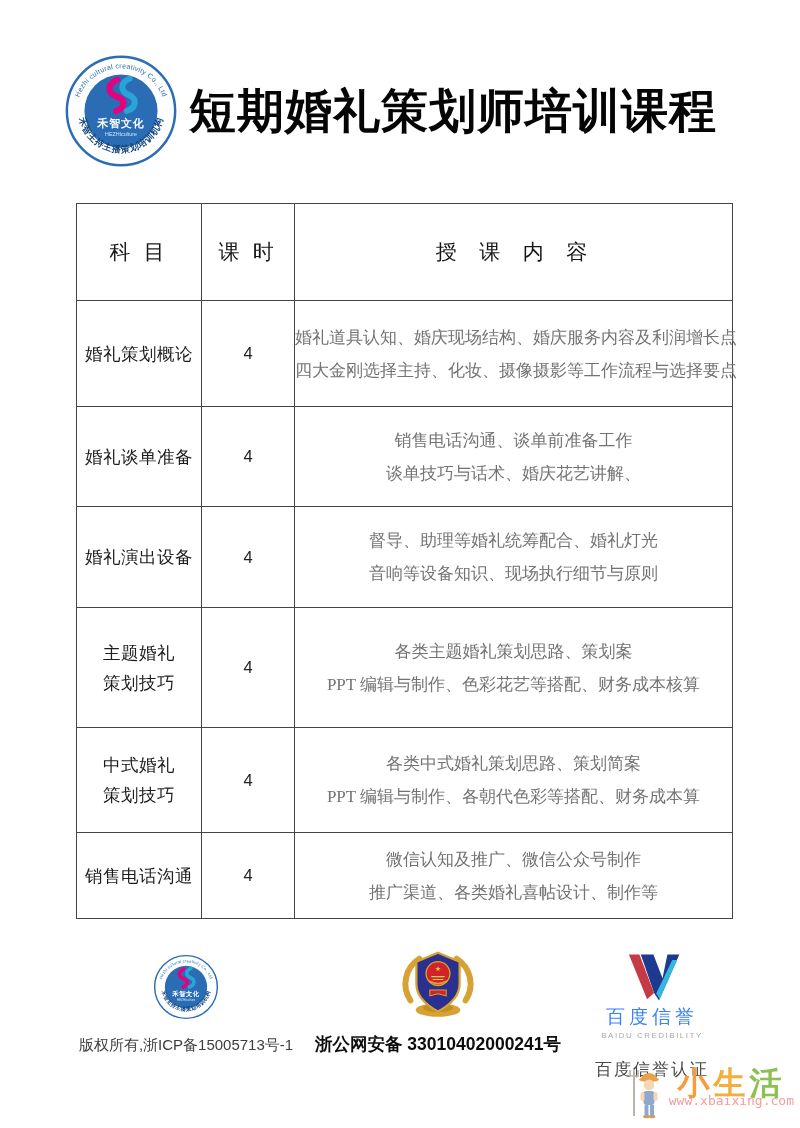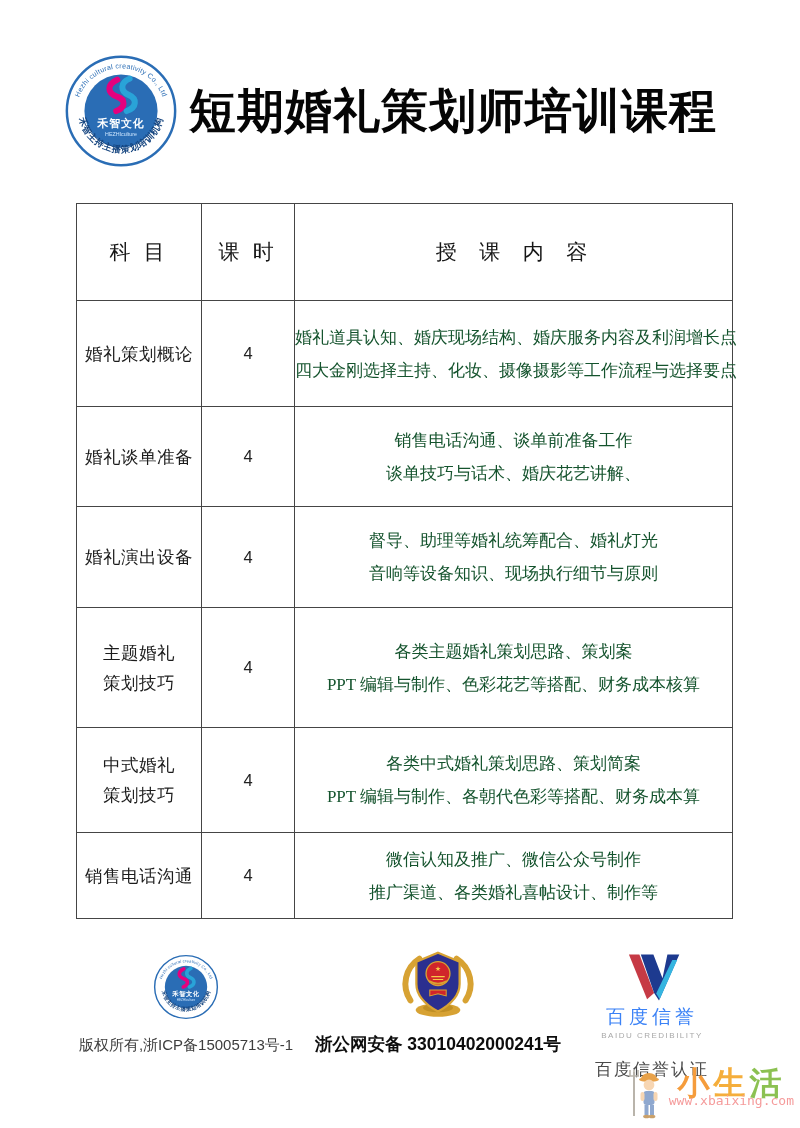--- a/index.html
+++ b/index.html
@@ -34,21 +34,21 @@
   tr.h-r5 { height:86px; }
   .th-cell { text-align:center; font-size:21px; color:#161616; letter-spacing:4px; white-space:pre; }
   .cell-subject {
     text-align:center; font-size:17.5px; color:#1c1c1c;
     white-space:pre-line; line-height:30px; letter-spacing:0.5px;
   }
   .cell-hours {
     text-align:center; font-size:16.5px; font-weight:bold; color:#222;
     font-family:"Liberation Sans", sans-serif;
   }
-  .cell-content { text-align:center; font-size:17px; color:#14532d; }
+  .cell-content { text-align:center; font-size:17px; color:#737373; }
   .cell-content .line { line-height:33px; white-space:nowrap; }
 
   
   .page-footer {
     position:absolute; top:946px; left:58px; width:684px;
     display:flex; justify-content:space-between; align-items:flex-start;
     font-family:"Liberation Sans", sans-serif;
   }
   .f-col { display:flex; flex-direction:column; align-items:center; }
   .f-left { width:256px; }

